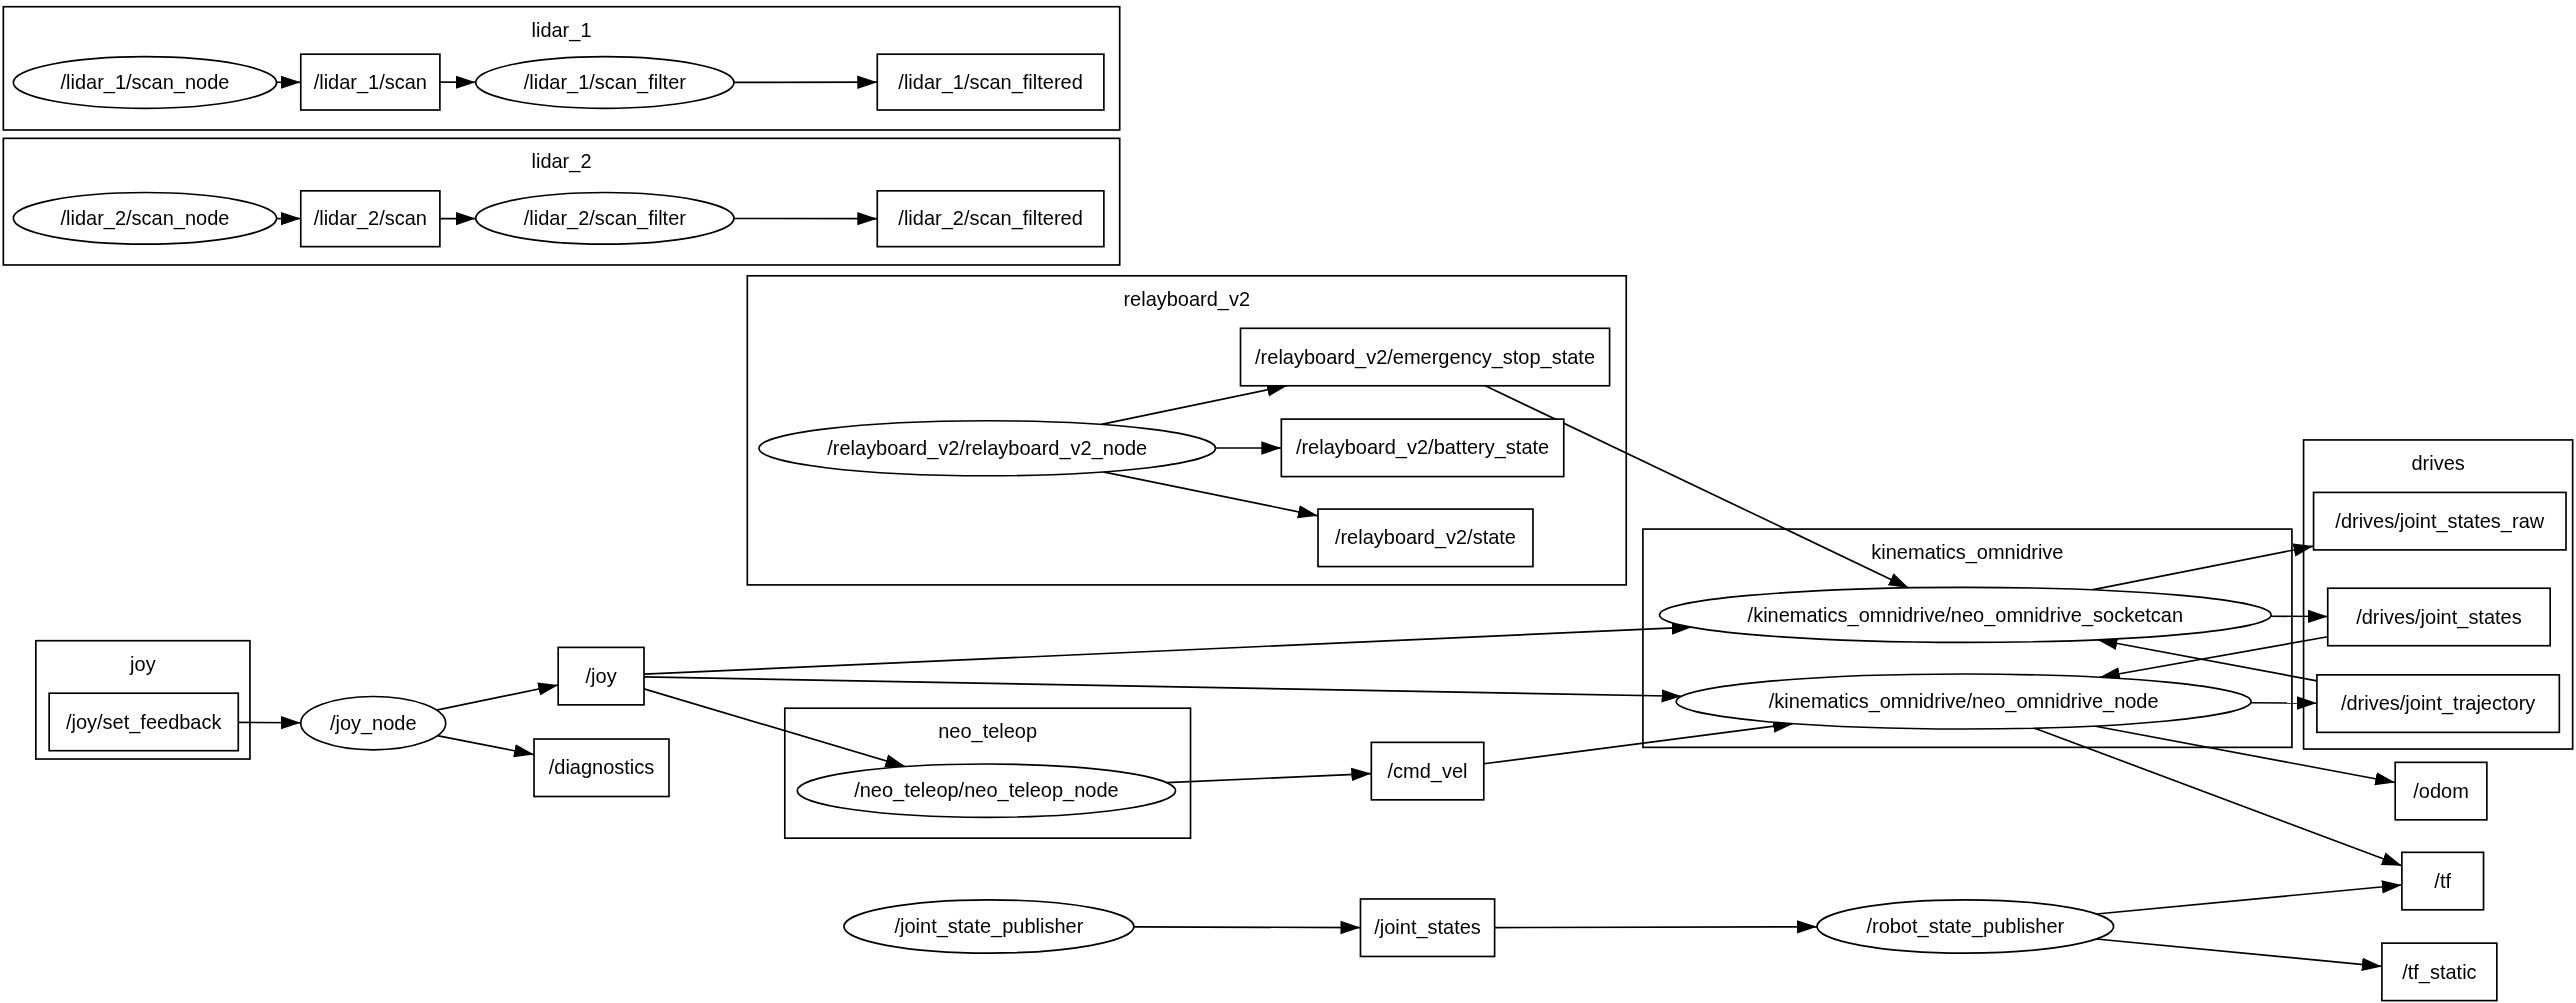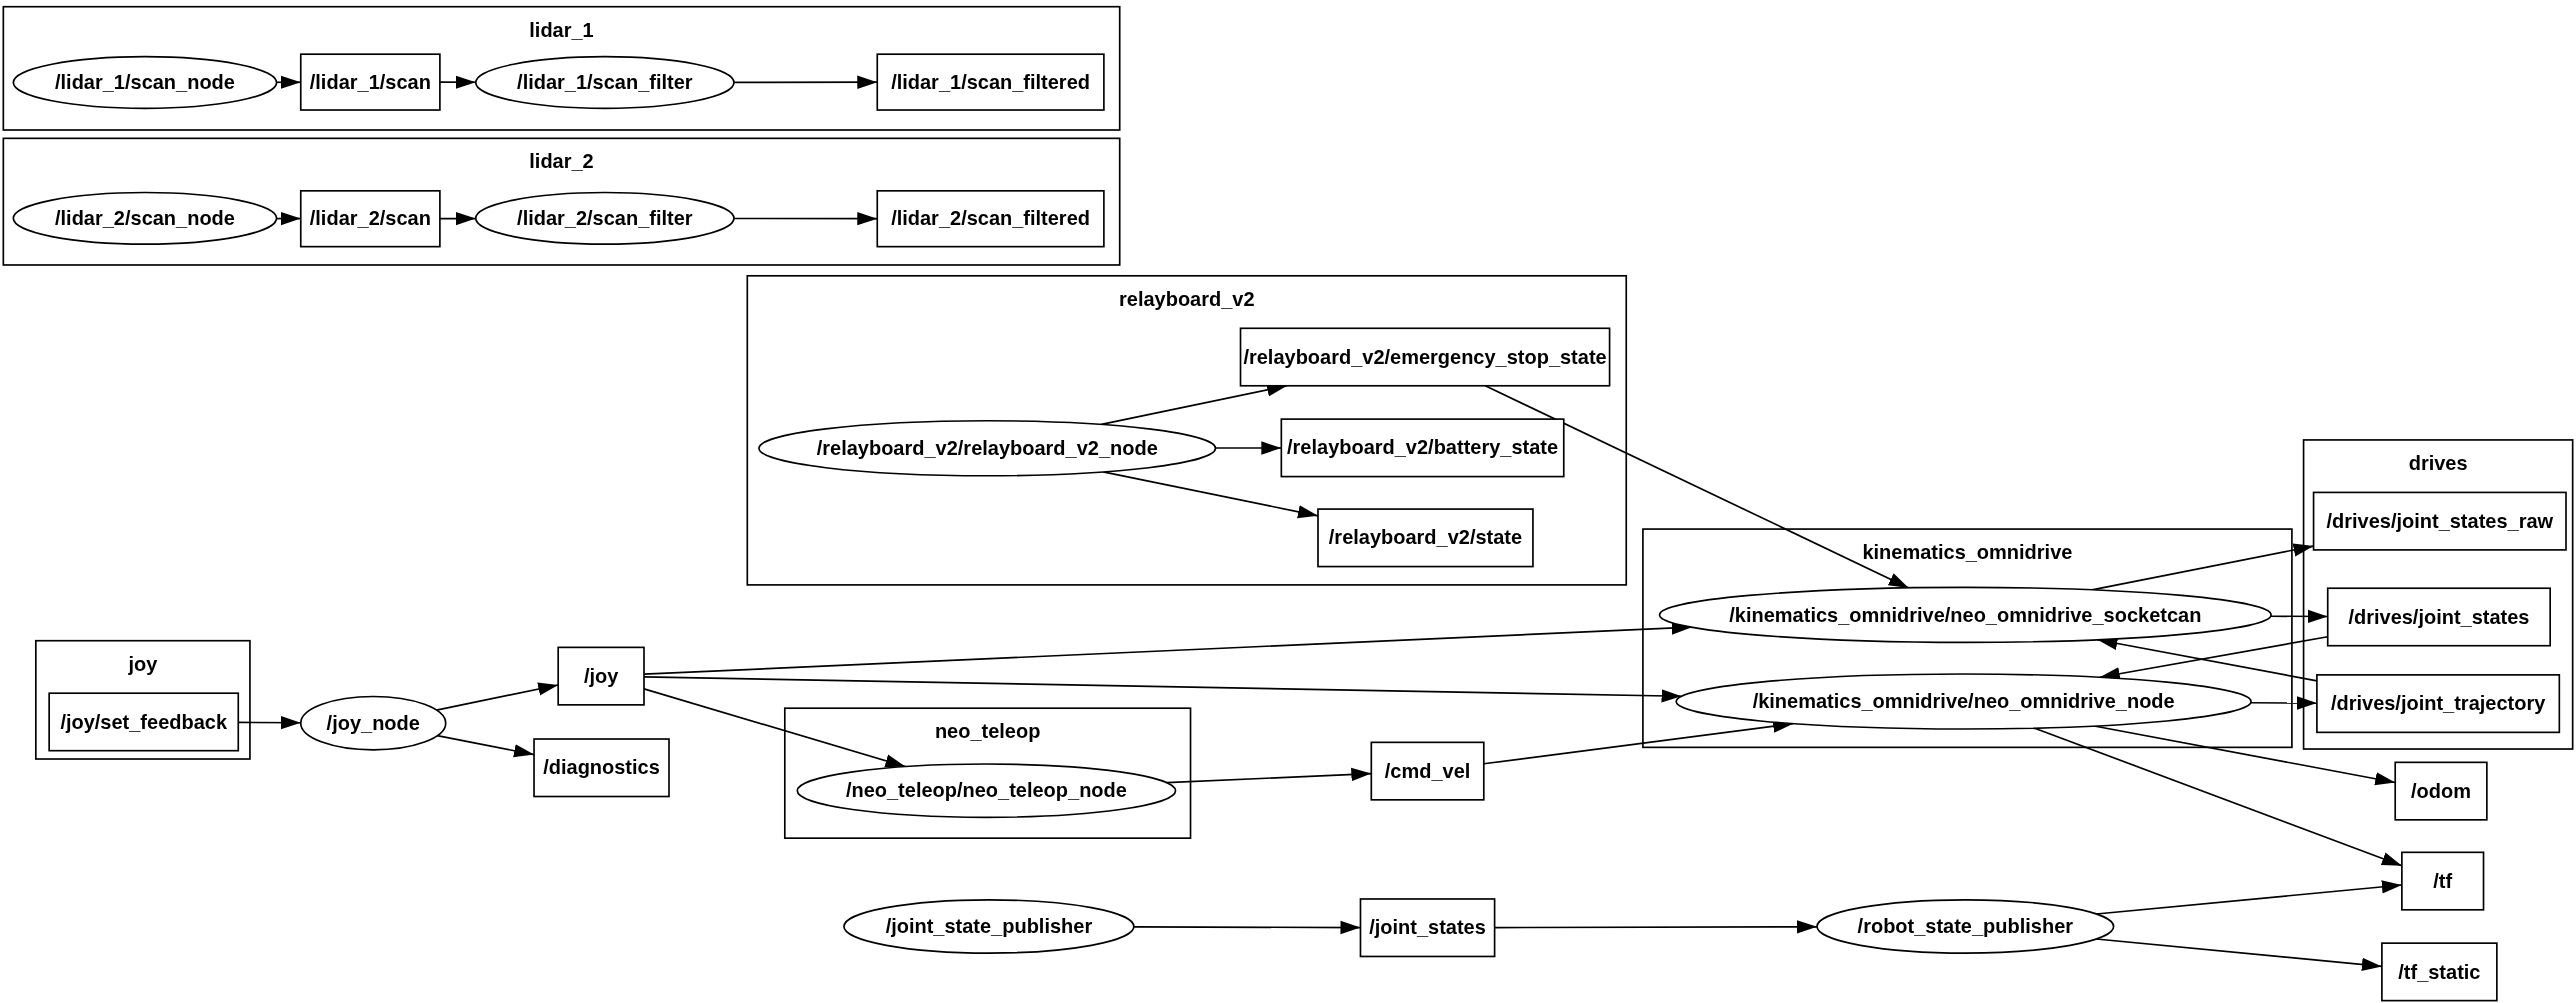--- a/index.html
+++ b/index.html
@@ -7,21 +7,20 @@
     padding: 0;
     background: #ffffff;
   }
   #stage {
     position: relative;
     width: 2576px;
     height: 1004px;
     background: #ffffff;
     font-family: "Liberation Sans", "DejaVu Sans", sans-serif;
     overflow: hidden;
-    font-weight: bold;
   }
   svg text {
     font-family: "Liberation Sans", "DejaVu Sans", sans-serif;
     font-size: 24px;
     fill: #000000;
   }
 </style>
 </head>
 <body>
 

